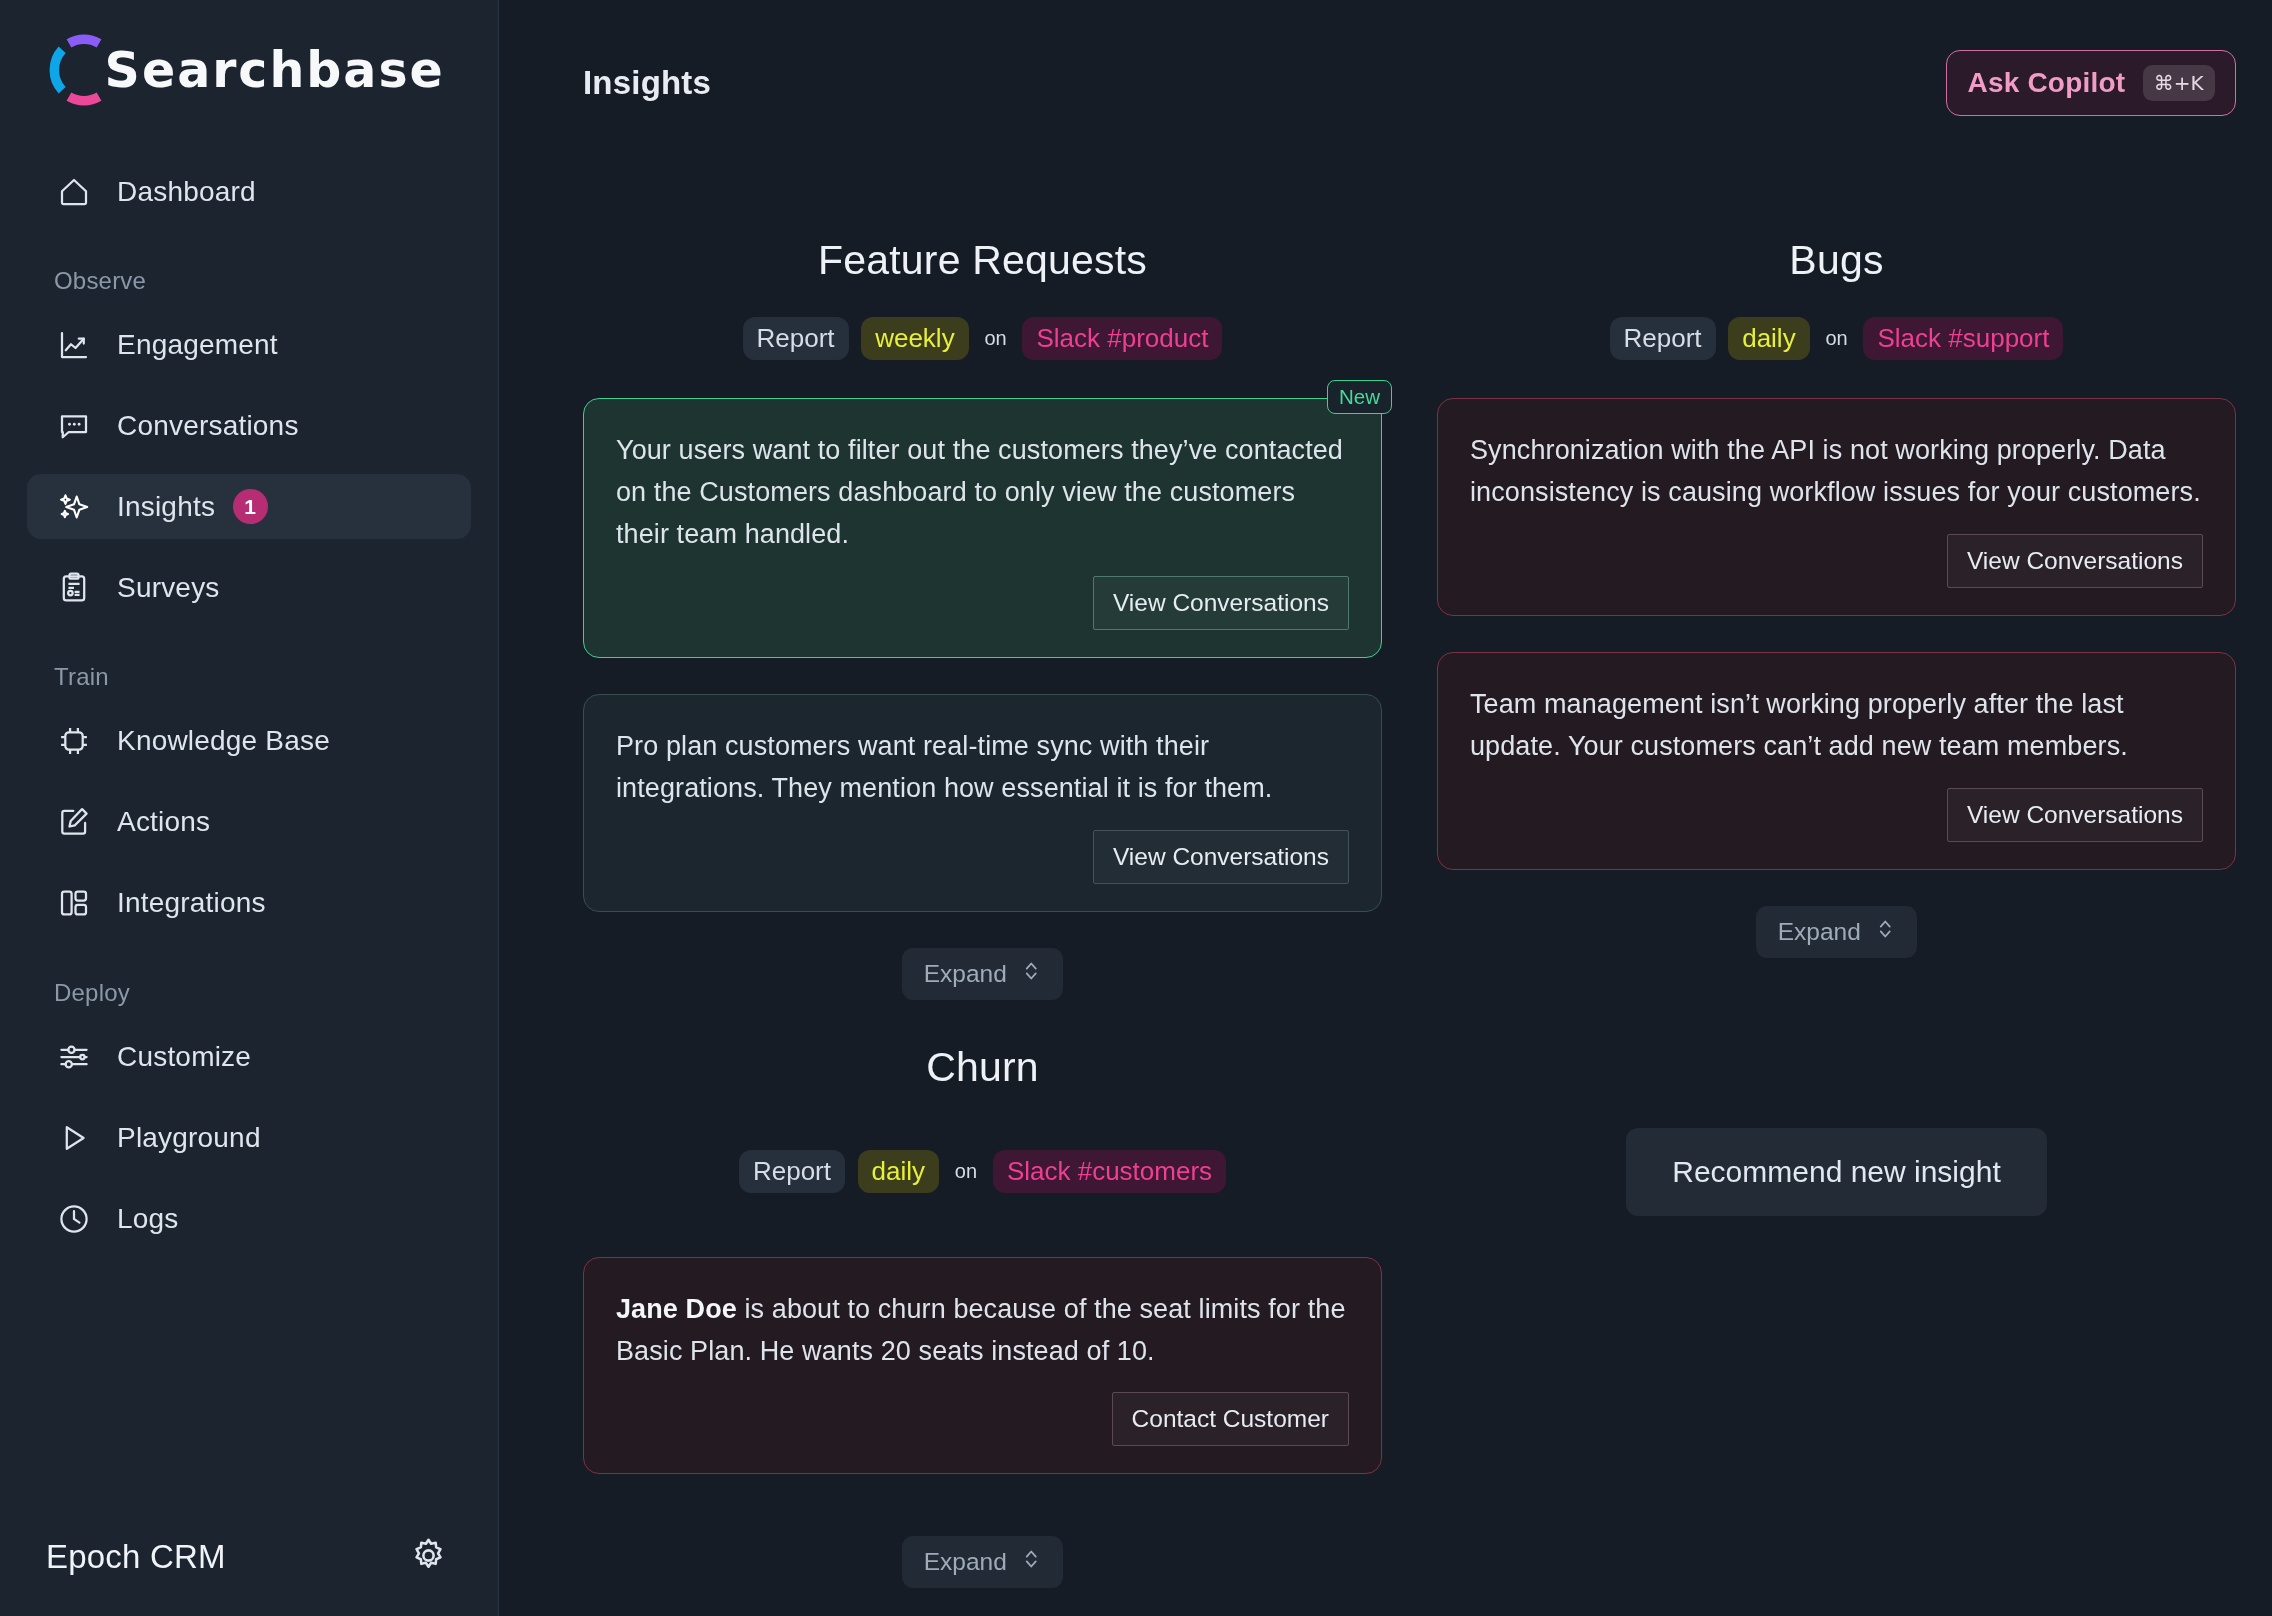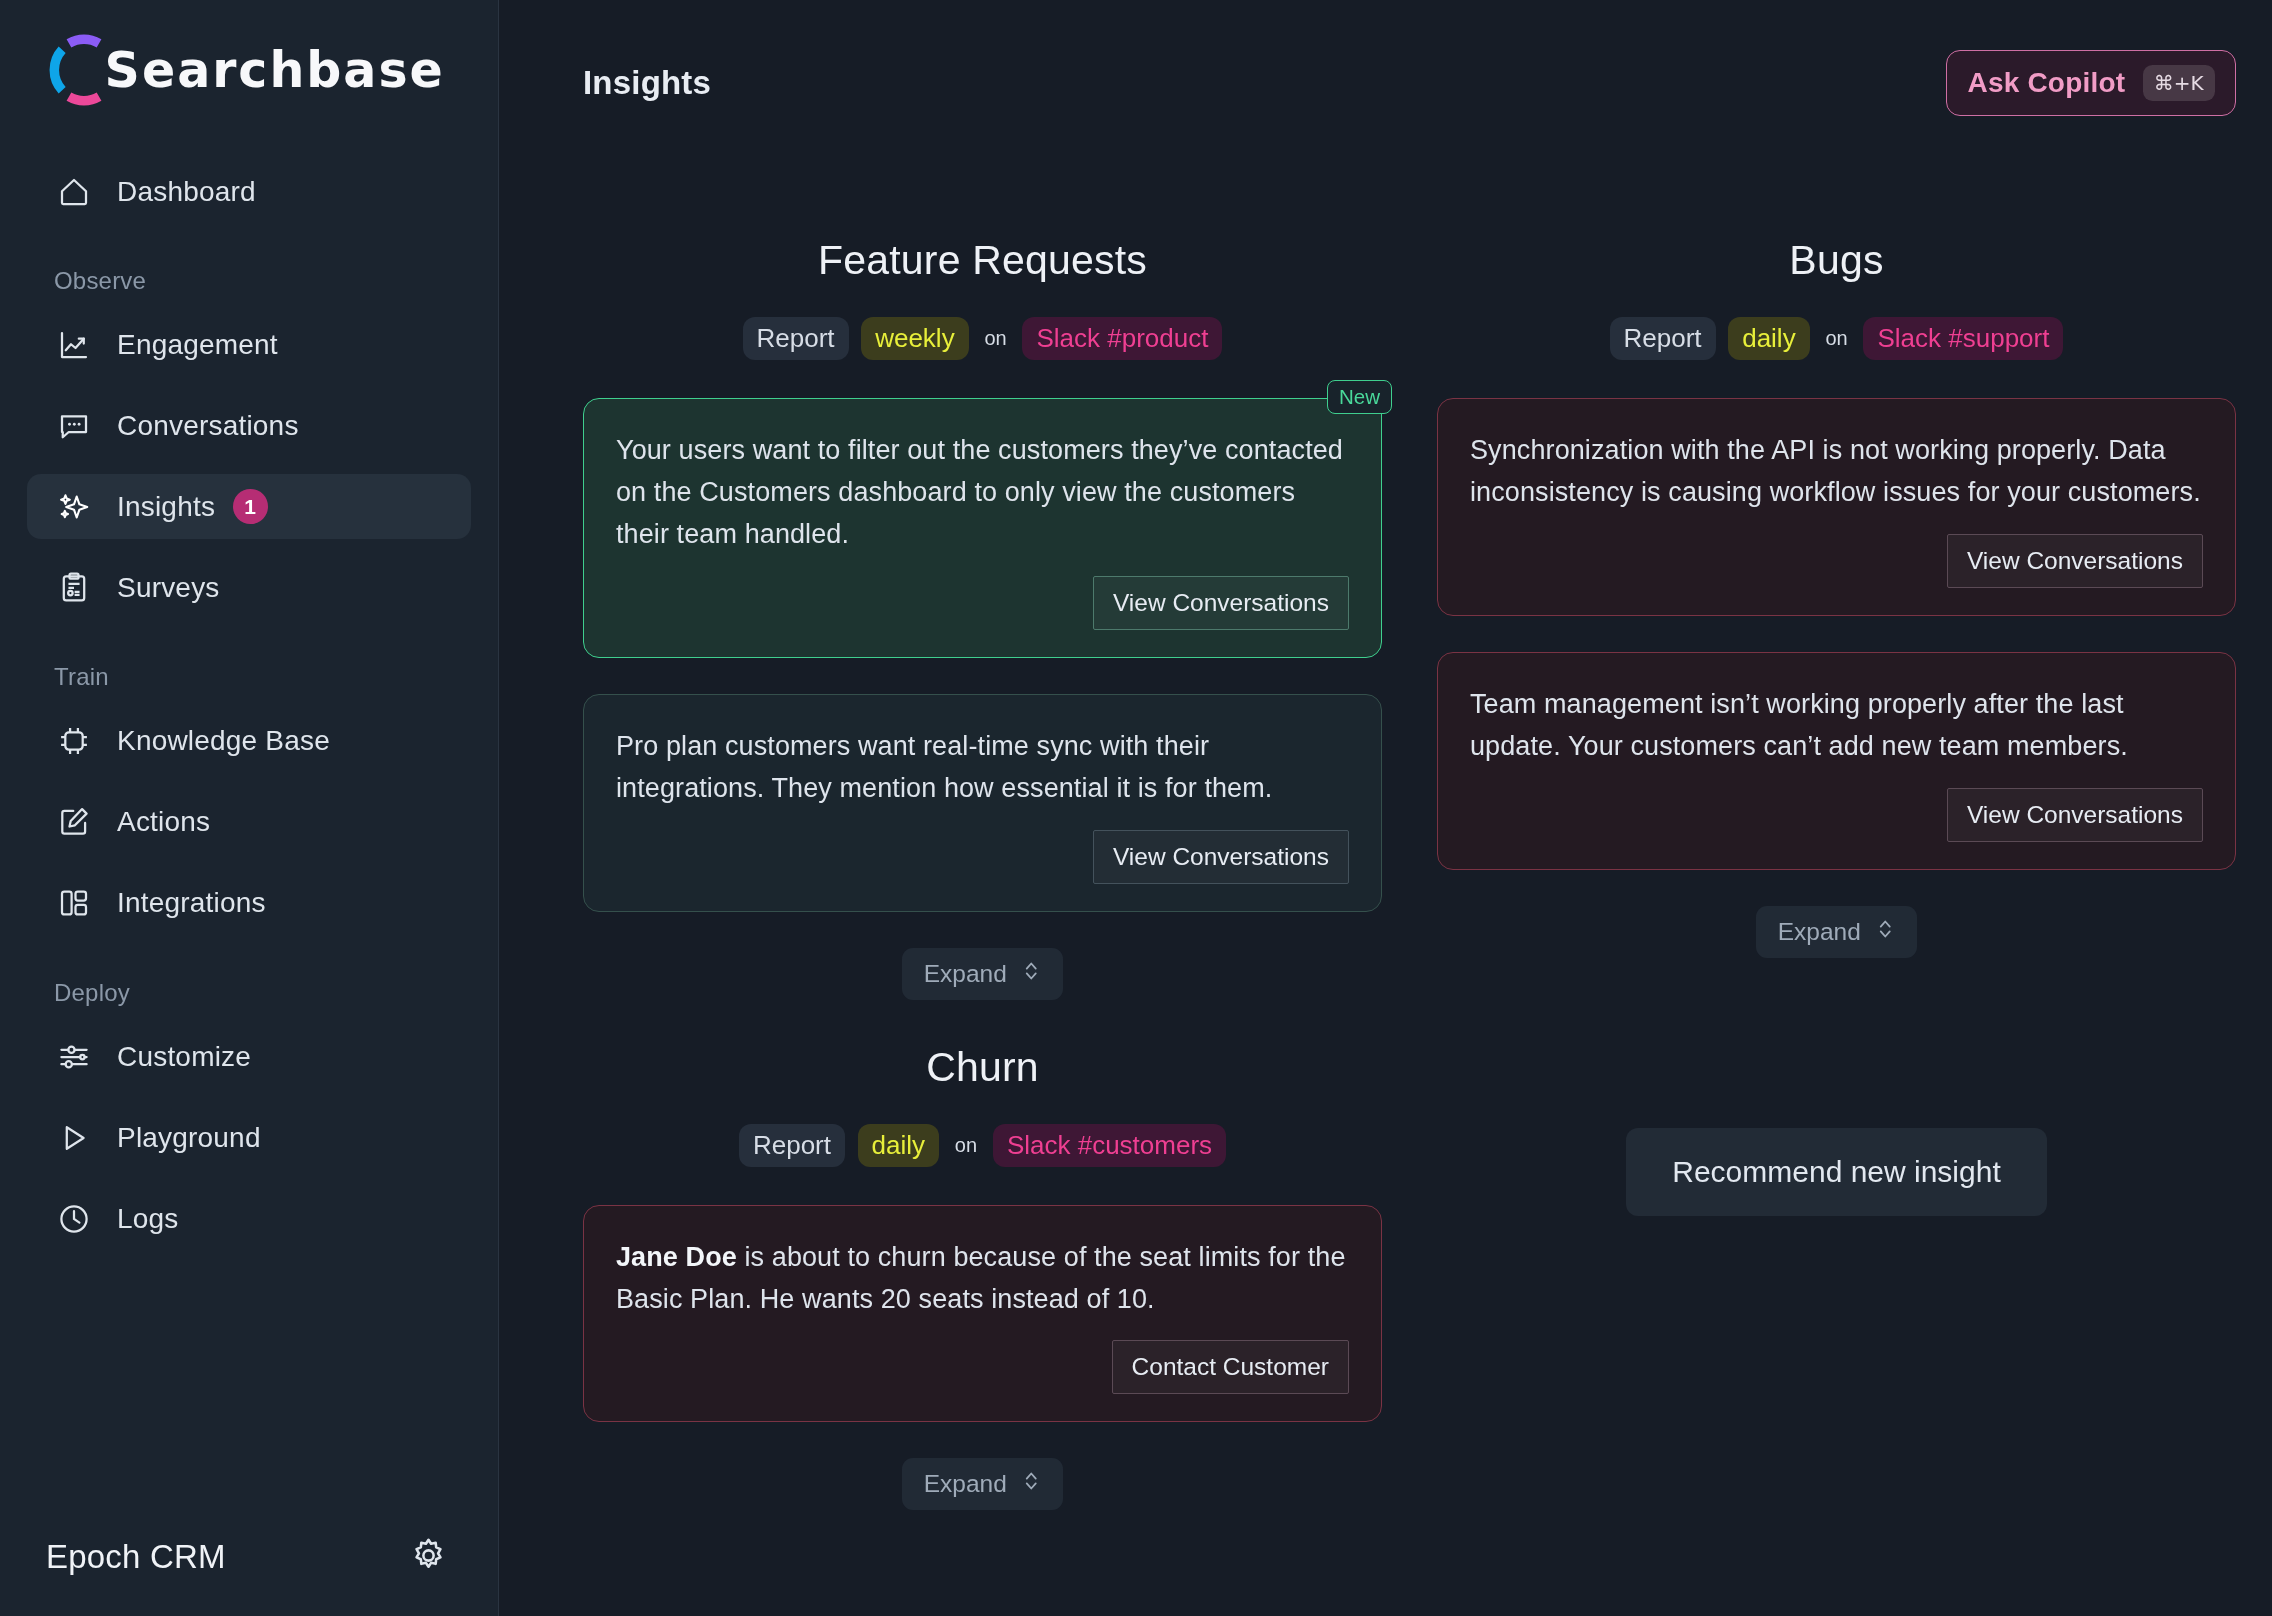--- a/index.html
+++ b/index.html
@@ -288,21 +288,21 @@
     border: none;
     border-radius: 12px;
     color: #e2e8f0;
     font-size: 30px;
     padding: 27px 46px;
     cursor: pointer;
     font-family: "Liberation Sans", sans-serif;
   }
 
   .row-spacer { height: 44px; }
-  .churn-block { grid-column: 1 / 2; }
+  .churn-block { grid-column: 1 / 2; gap: 26px; }
   .recommend-col { grid-column: 2 / 3; }
 </style>
 </head>
 <body>
 
 <div class="app">
 
   <aside class="sidebar">
 
     <div class="logo-wrap">

